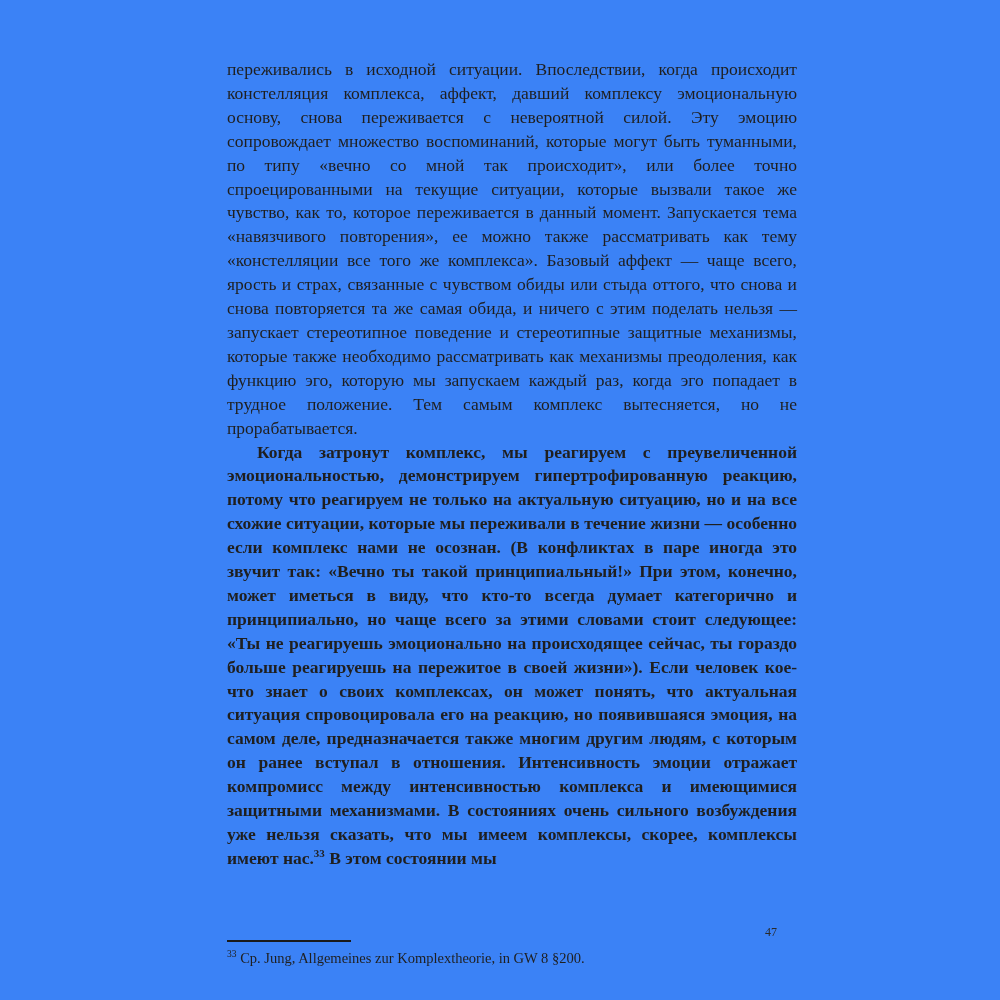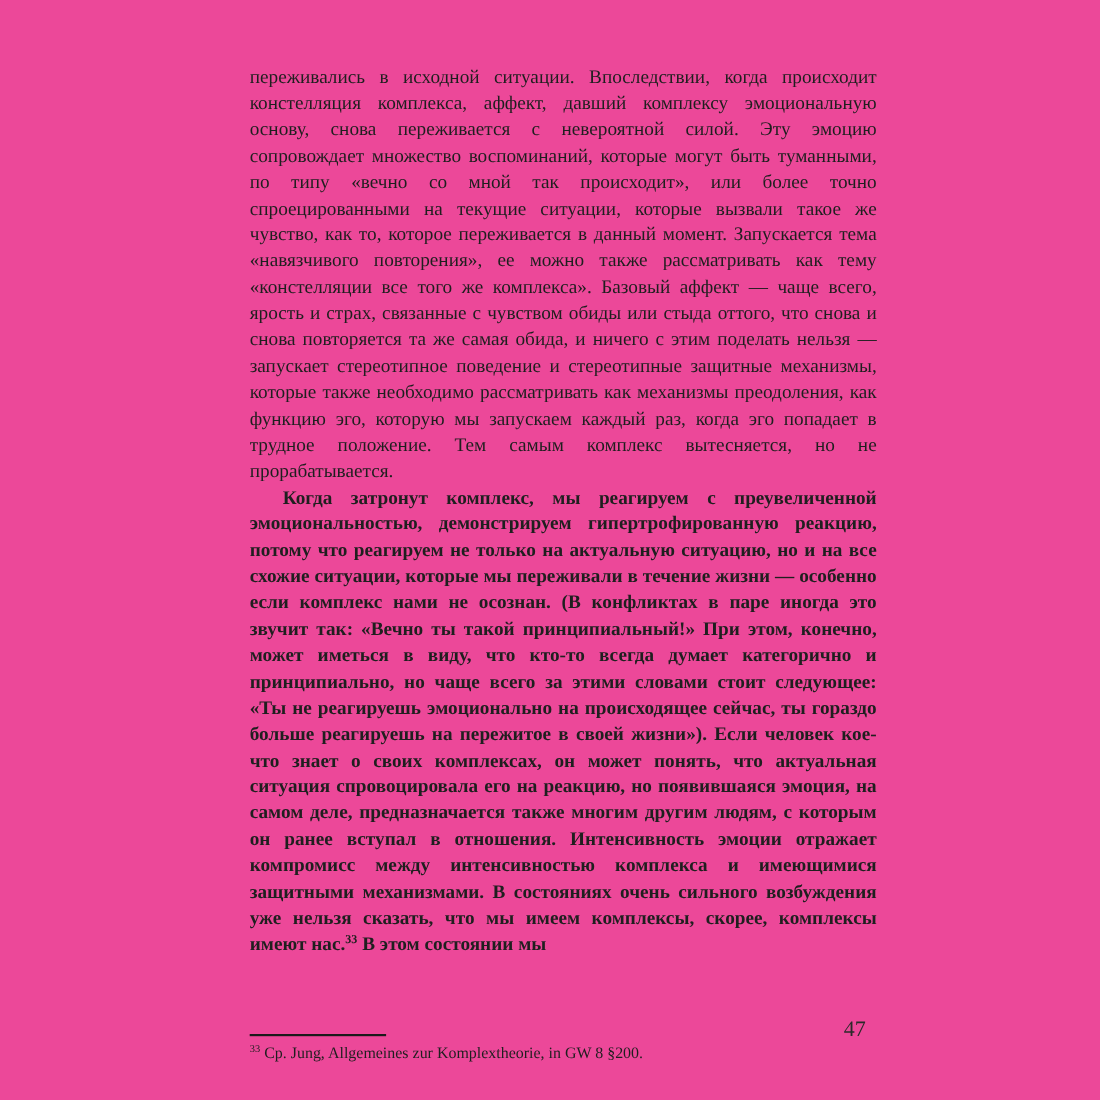--- a/index.html
+++ b/index.html
@@ -7,21 +7,21 @@
     width: 1000px;
     height: 1000px;
     background: #ffffff;
     font-family: "Liberation Serif", "DejaVu Serif", serif;
     color: #1f1f1f;
   }
   .page {
     position: relative;
     width: 1000px;
     height: 1000px;
-    background: #ec4899;
+    background: #3b82f6;
     overflow: hidden;
   }
   .text-block {
     position: absolute;
     left: 227px;
     top: 58px;
     width: 570px;
     font-size: 17.5px;
     line-height: 23.9px;
     text-align: justify;
@@ -49,22 +49,22 @@
   .footnote {
     margin-top: 7px;
     font-size: 14.5px;
     line-height: 19px;
     text-align: left;
   }
   .footnote .fn-ref { font-size: 9.5px; }
   .page-number {
     position: absolute;
     top: 925px;
-    right: 213px;
-    font-size: 20px;
+    right: 223px;
+    font-size: 12px;
     color: #2a2a2a;
   }
 </style>
 </head>
 <body>
 
 <div class="page">
 
   <div class="text-block" lang="ru">
     <p class="para">переживались в исходной ситуации. Впоследствии, когда происходит констелляция комплекса, аффект, давший комплексу эмоциональную основу, снова переживается с невероятной силой. Эту эмоцию сопровождает множество воспоминаний, которые могут быть туманными, по типу «вечно со мной так происходит», или более точно спроецированными на текущие ситуации, которые вызвали такое же чувство, как то, которое переживается в данный момент. Запускается тема «навязчивого повторения», ее можно также рассматривать как тему «констелляции все того же комплекса». Базовый аффект — чаще всего, ярость и страх, связанные с чувством обиды или стыда оттого, что снова и снова повторяется та же самая обида, и ничего с этим поделать нельзя — запускает стереотипное поведение и стереотипные защитные механизмы, которые также необходимо рассматривать как механизмы преодоления, как функцию эго, которую мы запускаем каждый раз, когда эго попадает в трудное положение. Тем самым комплекс вытесняется, но не прорабатывается.</p>

